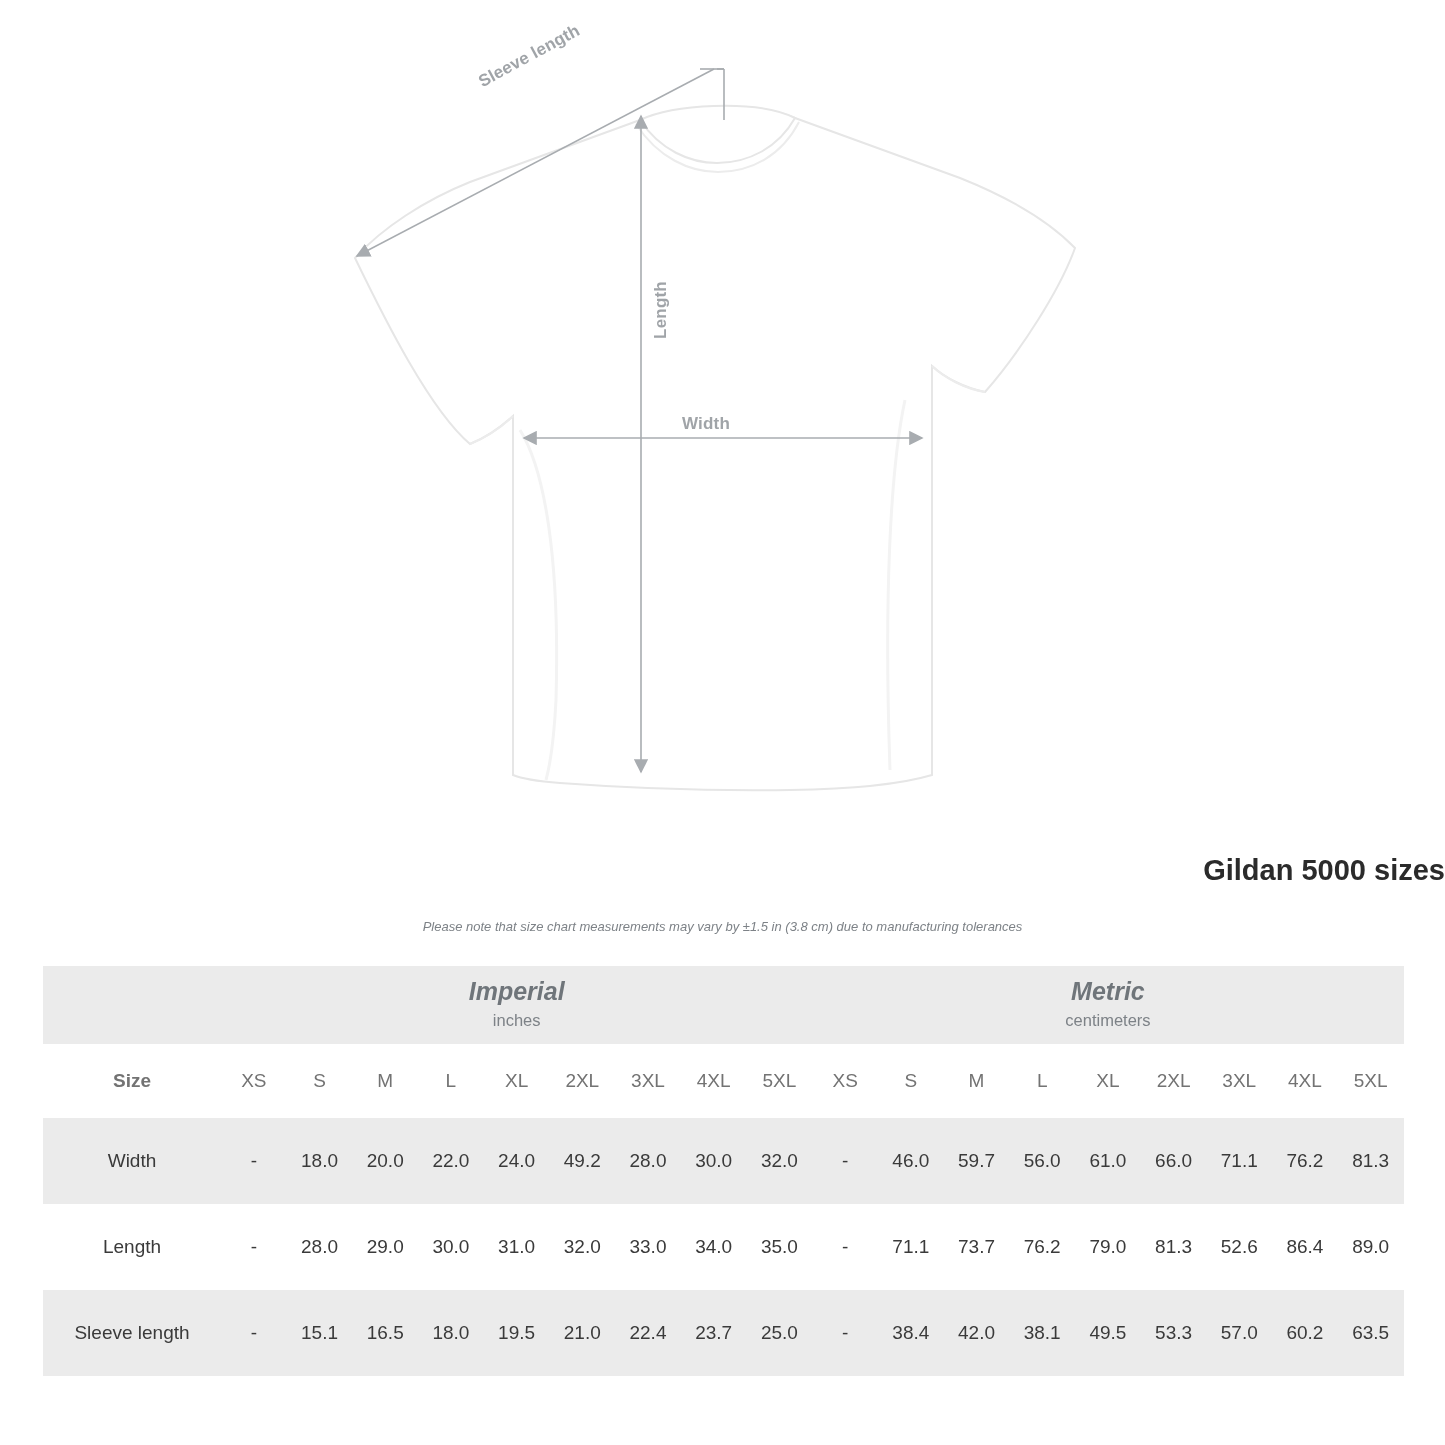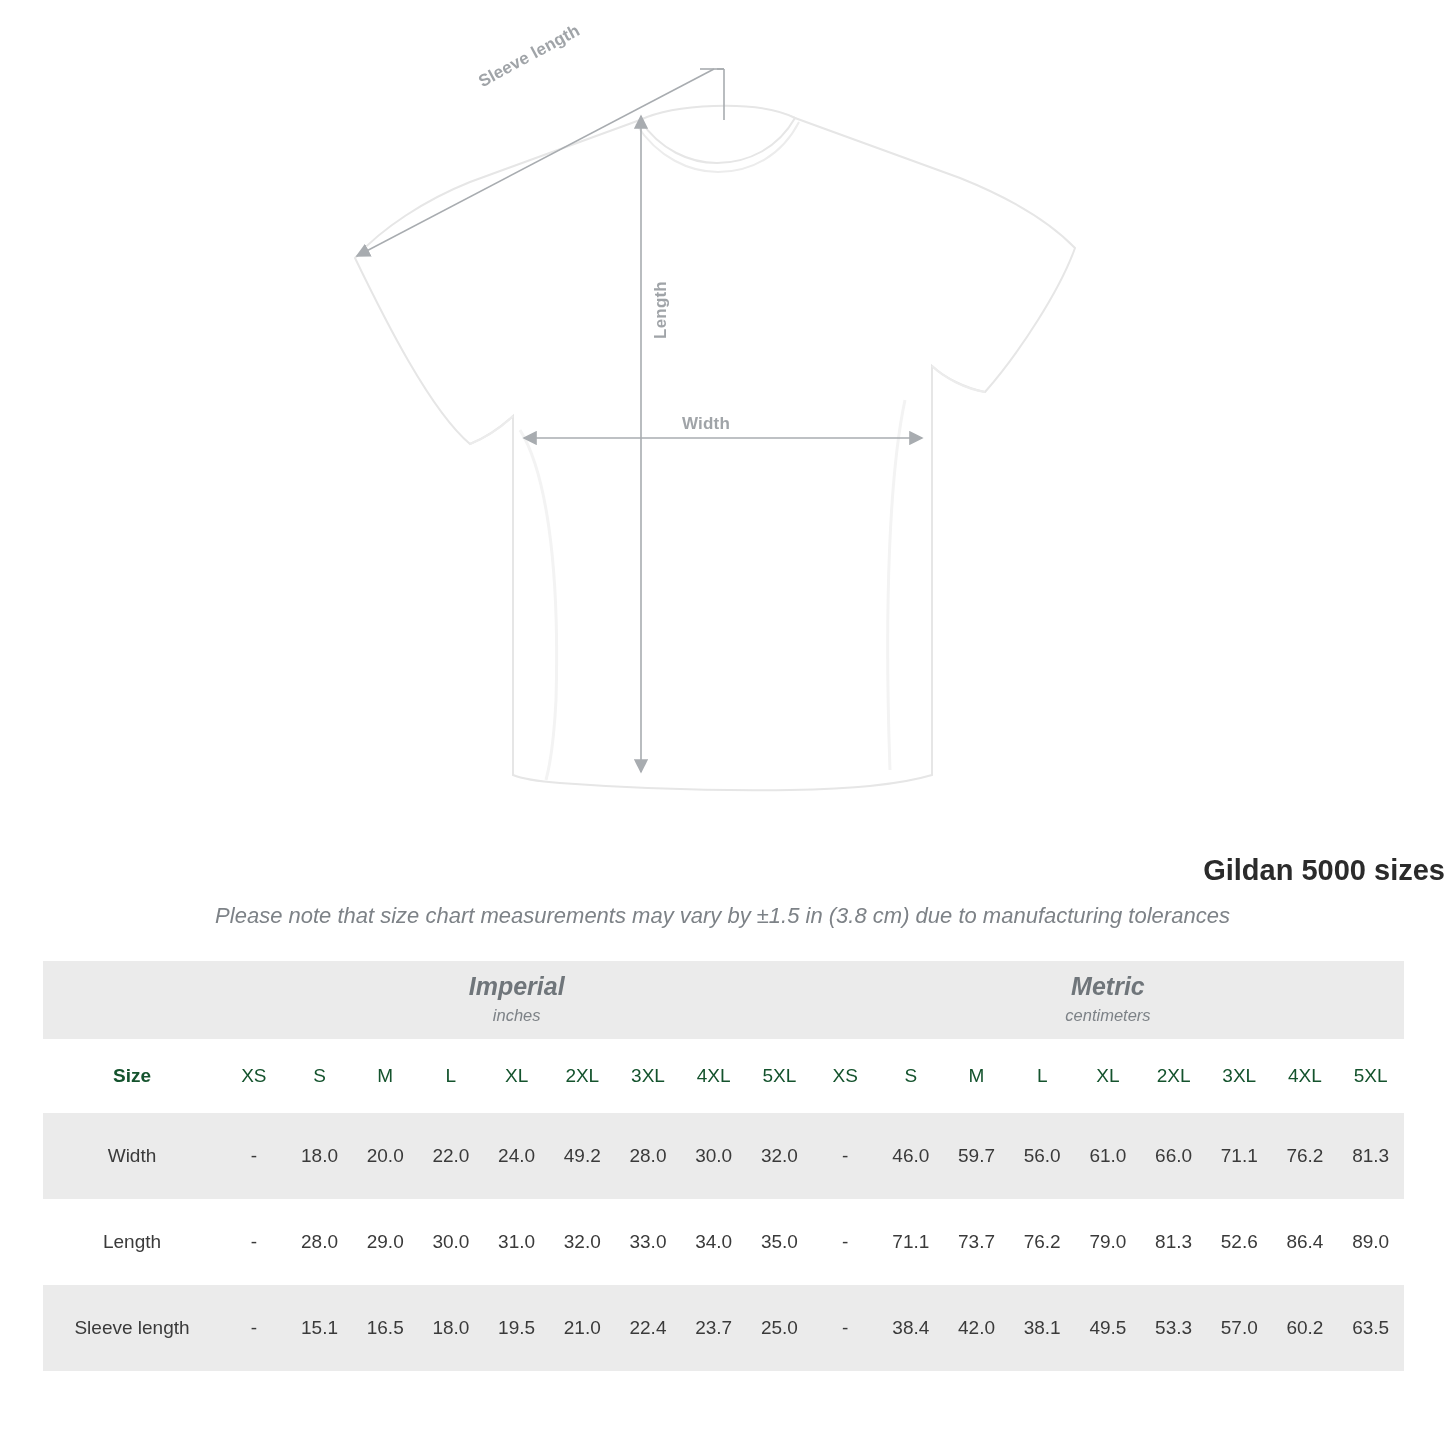--- a/index.html
+++ b/index.html
@@ -62,24 +62,24 @@
     margin-top: 24px;
   }
   .chart-title {
     font-size: 29px;
     font-weight: bold;
     color: #2b2b2b;
     margin: 0;
     text-align: right;
   }
   .chart-note {
-    font-size: 22px;
+    font-size: 13px;
     font-style: italic;
     color: #7d8287;
-    margin: 16px 0 0 0;
+    margin: 32px 0 0 0;
   }
 
   
   .table-wrap {
     margin: 32px 43px 0 43px;
   }
   table.size-table {
     width: 1359px;
     border-collapse: collapse;
     table-layout: fixed;
@@ -99,30 +99,29 @@
   }
   .unit-name {
     font-size: 25px;
     font-style: italic;
     font-weight: bold;
     color: #6f757a;
     line-height: 1.25;
   }
   .unit-sub {
     font-size: 16.5px;
-    font-style: italic;
     color: #7d8287;
     line-height: 1.6;
   }
   
   .size-row td {
     background: #ffffff;
     height: 72px;
     font-size: 19px;
-    color: #14532d;
+    color: #737373;
   }
   .size-row td.rowhead {
     font-weight: bold;
     font-size: 19px;
   }
   
   .data-row td {
     height: 84px;
     font-size: 19px;
     color: #3a3a3a;

